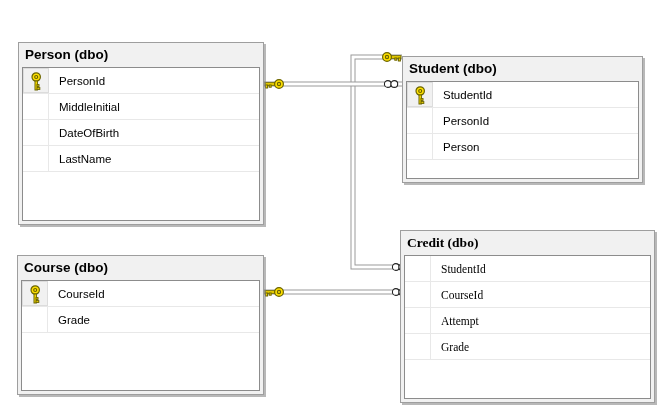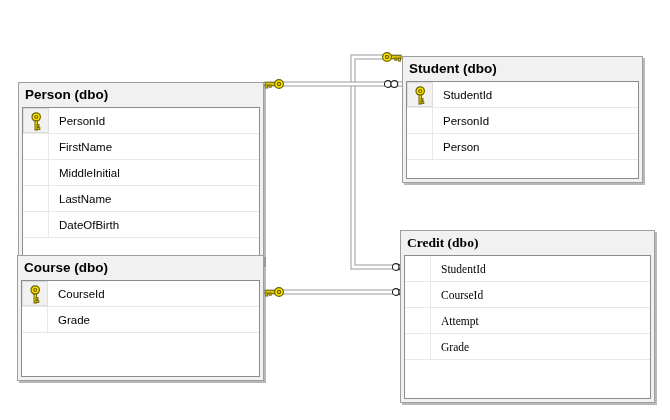--- a/index.html
+++ b/index.html
@@ -78,50 +78,46 @@
           <rect x="5.2" y="7" width="2" height="2.2" fill="#ffe000" stroke="#6b6400" stroke-width="1"></rect>
           <circle cx="15" cy="6" r="4.4" fill="#ffe000" stroke="#6b6400" stroke-width="1.2"></circle>
           <circle cx="15" cy="6" r="1.6" fill="#ffe000" stroke="#6b6400" stroke-width="1.2"></circle>
         </g>
         <g transform="translate(391,286)">
           <circle cx="4.8" cy="6" r="3.4" fill="#ffffff" stroke="#222222" stroke-width="1.1"></circle>
           <circle cx="11.3" cy="6" r="3.4" fill="#ffffff" stroke="#222222" stroke-width="1.1"></circle>
         </g>
       </g>
     </svg>
-<div class="table" style="left: 18px; top: 42px; width: 246px; height: 183px; margin-top: 40px;">
+<div class="table" style="left: 18px; top: 42px; width: 246px; height: 183px;">
       <div class="table-title">Person (dbo)</div>
       <div class="table-grid">
         <div class="trow">
           <div class="icon-cell pk">
             <svg width="13" height="19" viewBox="0 0 13 19">
               <circle cx="6.2" cy="5" r="4.2" fill="#ffe000" stroke="#6b6400" stroke-width="1.2"></circle>
               <circle cx="6.2" cy="5" r="1.5" fill="#ffe000" stroke="#6b6400" stroke-width="1.2"></circle>
               <rect x="5" y="9" width="2.4" height="9" fill="#ffe000" stroke="#6b6400" stroke-width="1"></rect>
               <rect x="7" y="12.6" width="2" height="1.8" fill="#ffe000" stroke="#6b6400" stroke-width="1"></rect>
               <rect x="7" y="15.6" width="2.8" height="1.8" fill="#ffe000" stroke="#6b6400" stroke-width="1"></rect>
             </svg>
           </div>
           <div class="cell-text">PersonId</div>
         </div>
         <div class="trow">
           <div class="icon-cell"></div>
-          <div class="cell-text">FirstName</div>
-        </div>
-        <div class="trow">
-          <div class="icon-cell"></div>
           <div class="cell-text">MiddleInitial</div>
         </div>
         <div class="trow">
           <div class="icon-cell"></div>
-          <div class="cell-text">LastName</div>
+          <div class="cell-text">DateOfBirth</div>
         </div>
         <div class="trow">
           <div class="icon-cell"></div>
-          <div class="cell-text">DateOfBirth</div>
+          <div class="cell-text">LastName</div>
         </div>
       </div>
     </div>
     <div class="table" style="left: 402px; top: 18px; width: 241px; height: 127px; margin-top: 38px;">
       <div class="table-title">Student (dbo)</div>
       <div class="table-grid">
         <div class="trow">
           <div class="icon-cell pk">
             <svg width="13" height="19" viewBox="0 0 13 19">
               <circle cx="6.2" cy="5" r="4.2" fill="#ffe000" stroke="#6b6400" stroke-width="1.2"></circle>
@@ -136,21 +132,21 @@
         <div class="trow">
           <div class="icon-cell"></div>
           <div class="cell-text">PersonId</div>
         </div>
         <div class="trow">
           <div class="icon-cell"></div>
           <div class="cell-text">Person</div>
         </div>
       </div>
     </div>
-    <div class="table" style="left: 17px; top: 255px; width: 247px; height: 126px;">
+    <div class="table" style="left: 17px; top: 255px; width: 247px; height: 140px;">
       <div class="table-title">Course (dbo)</div>
       <div class="table-grid">
         <div class="trow">
           <div class="icon-cell pk">
             <svg width="13" height="19" viewBox="0 0 13 19">
               <circle cx="6.2" cy="5" r="4.2" fill="#ffe000" stroke="#6b6400" stroke-width="1.2"></circle>
               <circle cx="6.2" cy="5" r="1.5" fill="#ffe000" stroke="#6b6400" stroke-width="1.2"></circle>
               <rect x="5" y="9" width="2.4" height="9" fill="#ffe000" stroke="#6b6400" stroke-width="1"></rect>
               <rect x="7" y="12.6" width="2" height="1.8" fill="#ffe000" stroke="#6b6400" stroke-width="1"></rect>
               <rect x="7" y="15.6" width="2.8" height="1.8" fill="#ffe000" stroke="#6b6400" stroke-width="1"></rect>

